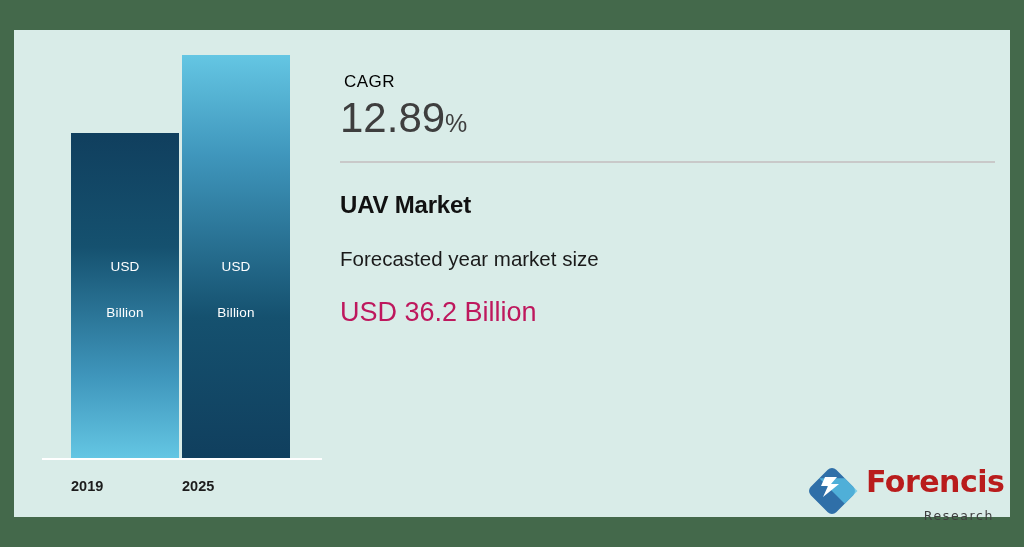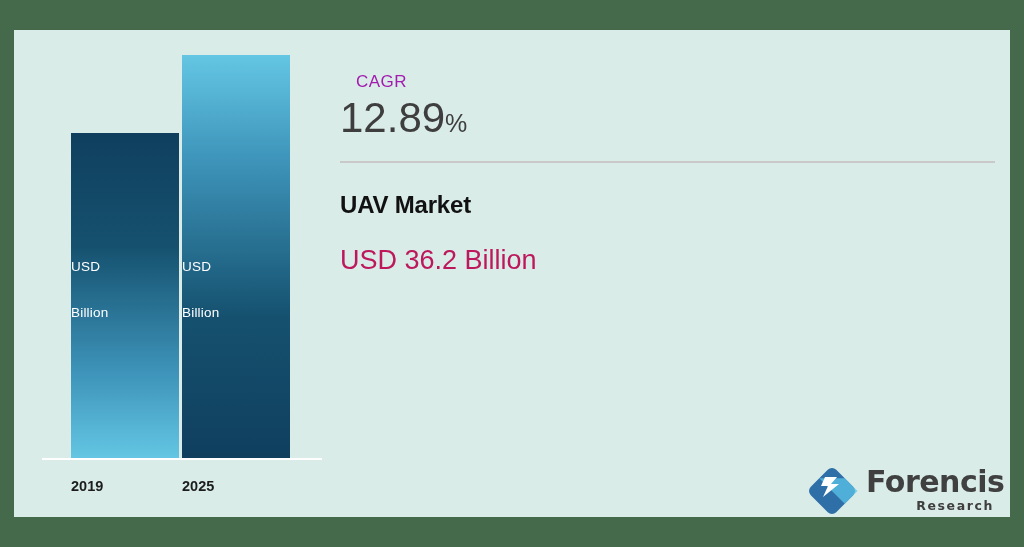--- a/index.html
+++ b/index.html
@@ -56,20 +56,21 @@
   .chart-area {
     position: absolute;
     left: 0px; top: 0px;
     width: 330px; height: 487px;
   }
   .bar {
     position: absolute;
     bottom: 59px;
     width: 108px;
     color: #ffffff;
+    text-align: center;
   }
   .bar-2019 {
     left: 57px;
     height: 325px;
     background: linear-gradient(to bottom, #103f5e 0%, #15516f 35%, #3f96bc 75%, #64c6e3 100%);
   }
   .bar-2024 {
     left: 168px;
     height: 403px;
     background: linear-gradient(to top, #103f5e 0%, #15516f 35%, #3f96bc 75%, #64c6e3 100%);
@@ -111,23 +112,23 @@
 
   
   .info-panel {
     position: absolute;
     left: 326px;
     top: 42px;
     width: 655px;
   }
   .cagr-label {
     font-size: 17px;
-    color: #a21caf;
+    color: #000000;
     letter-spacing: 0.5px;
-    margin: 0 0 2px 16px;
+    margin: 0 0 2px 4px;
   }
   .cagr-value {
     font-size: 42px;
     color: #3e3e3e;
     line-height: 48px;
     font-weight: normal;
     margin: 0;
   }
   .cagr-value .pct {
     font-size: 25px;
@@ -173,32 +174,32 @@
   .logo-text {
     position: absolute;
     left: 62px;
     top: 12px;
     width: 130px;
   }
   .logo-name {
     font-family: "DejaVu Sans", sans-serif;
     font-size: 30px;
     font-weight: bold;
-    color: #404040;
+    color: #b91c1c;
     letter-spacing: -0.5px;
     line-height: 30px;
   }
   .logo-sub {
     font-family: "DejaVu Sans", sans-serif;
     font-size: 12.5px;
-    font-weight: bold;
+    font-weight: normal;
     color: #3f3f3f;
     letter-spacing: 1.6px;
     text-align: right;
-    margin-top: 1px;
+    margin-top: 11px;
     padding-right: 2px;
   }
 </style>
 </head>
 <body>
 
 <div id="page">
 
   <div class="frame-top"></div>
   <div class="frame-bottom"></div>
@@ -226,20 +227,21 @@
         <div class="axis-tick tick-1">2025</div>
       </div>
 
     </div>
 
     <div class="info-panel">
       <div class="cagr-label">CAGR</div>
       <div class="cagr-value"><span>12.89</span><span class="pct">%</span></div>
       <div class="divider"></div>
       <div class="market-title">UAV Market</div>
+      <div class="subtitle">Forecasted year market size</div>
       <div class="size-value">USD 36.2 Billion</div>
     </div>
 
     <div class="logo">
       <div class="logo-mark">
         <svg viewBox="0 0 56 56" width="56" height="56" xmlns="http://www.w3.org/2000/svg">
           <g transform="translate(28,28) rotate(45) translate(-18,-18)">
             <rect x="0" y="0" width="36" height="36" rx="6" ry="6" fill="#2f6fa8"></rect>
           </g>
           <g transform="translate(28,28) rotate(45) translate(-18,-18)">

